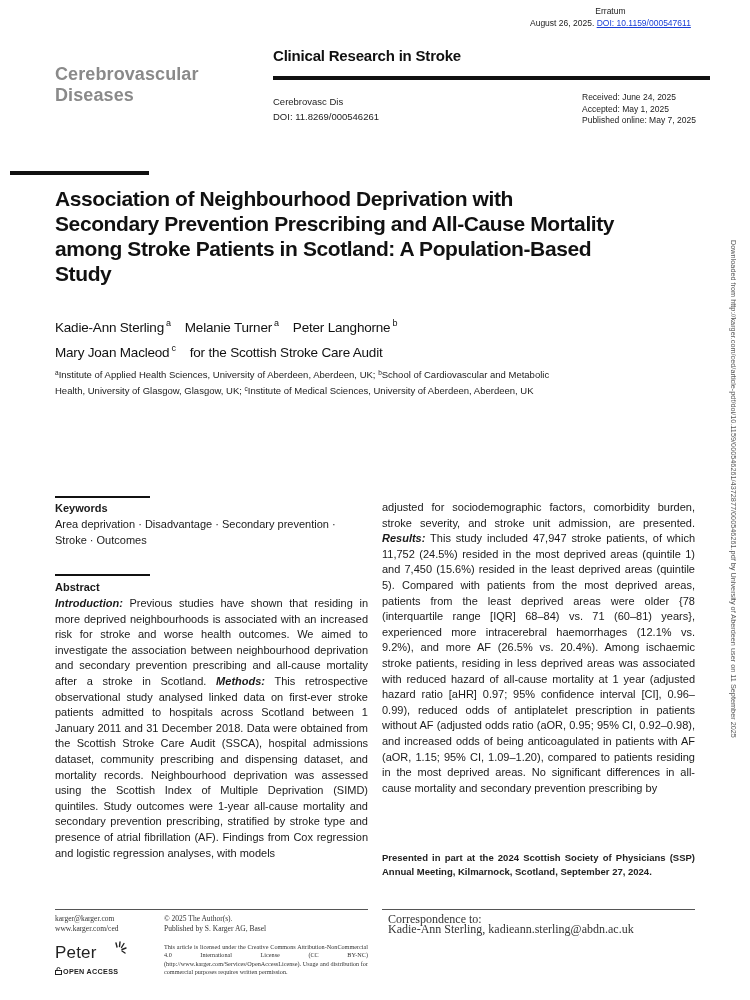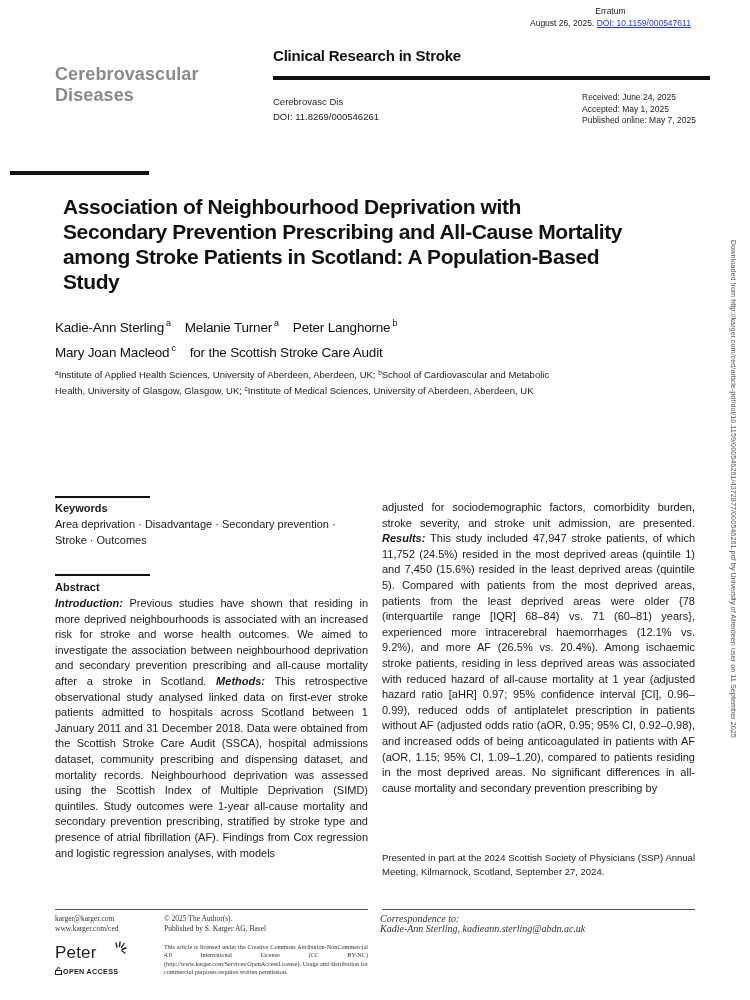--- a/index.html
+++ b/index.html
@@ -31,32 +31,32 @@
   .kw-rule { left: 55px; top: 496px; }
   .kw-head { left: 55px; top: 502px; font-size: 11px; font-weight: bold; }
   .kw-text { left: 55px; top: 516px; width: 300px; font-size: 11px; line-height: 16px; }
   .ab-rule { left: 55px; top: 574px; }
   .ab-head { left: 55px; top: 581px; font-size: 11px; font-weight: bold; }
   .col { font-size: 11px; line-height: 15.6px; text-align: justify; color: #1a1a1a; }
   .col-left { left: 55px; top: 596px; width: 313px; }
   .col-right { left: 382px; top: 500px; width: 313px; }
   .col b i, .col i b { font-weight: bold; font-style: italic; }
 
-  .presented { left: 382px; top: 851px; width: 313px; font-size: 9.5px; line-height: 14px; color: #222; text-align: justify; }
+  .presented { left: 382px; top: 851px; width: 313px; font-size: 9.5px; line-height: 14px; color: #222; text-align: justify; font-weight: bold; }
 
   
   .foot-rule-l { left: 55px; top: 909px; width: 313px; height: 1px; background: #555; }
   .foot-rule-r { left: 382px; top: 909px; width: 313px; height: 1px; background: #555; }
   .foot-contact { left: 55px; top: 914px; font-family: "Liberation Serif", serif; font-size: 7.5px; line-height: 10px; color: #333; }
   .foot-copy { left: 164px; top: 914px; font-family: "Liberation Serif", serif; font-size: 7.5px; line-height: 10px; color: #333; }
   .foot-license { left: 164px; top: 943px; width: 204px; font-family: "Liberation Serif", serif; font-size: 6.2px; line-height: 8.4px; color: #333; text-align: justify; }
   .karger-logo { left: 55px; top: 943px; font-size: 17px; color: #222; letter-spacing: 0.2px; }
   .karger-logo svg { position: absolute; left: 57px; top: -2px; }
   .open-access { left: 55px; top: 967px; font-size: 7.2px; font-weight: bold; color: #222; letter-spacing: 0.3px; }
-  .correspondence { left: 380px; top: 914px; font-family: "Liberation Serif", serif; font-size: 10px; line-height: 10px; color: #333; font-style: italic; }
+  .correspondence { left: 388px; top: 914px; font-family: "Liberation Serif", serif; font-size: 12px; line-height: 10px; color: #333; }
 
   
   .side-note { left: 726px; top: 240px; width: 12px; height: 580px; }
   .side-note span { position: absolute; left: 0; top: 0; transform-origin: 0 0; transform: translate(12px, 0) rotate(90deg); white-space: nowrap; font-size: 7.3px; color: #555; }
 </style>
 </head>
 <body>
 
 <div class="abs erratum">
   <div>Erratum</div>
@@ -76,21 +76,21 @@
   <div>DOI: 11.8269/000546261</div>
 </div>
 
 <div class="abs dates">
   <div>Received: June 24, 2025</div>
   <div>Accepted: May 1, 2025</div>
   <div>Published online: May 7, 2025</div>
 </div>
 
 <div class="abs title-rule"></div>
-<h1 class="abs title" style="margin:8px;">Association of Neighbourhood Deprivation with Secondary Prevention Prescribing and All-Cause Mortality among Stroke Patients in Scotland: A Population-Based Study</h1>
+<h1 class="abs title" style="margin:0;">Association of Neighbourhood Deprivation with Secondary Prevention Prescribing and All-Cause Mortality among Stroke Patients in Scotland: A Population-Based Study</h1>
 
 <div class="abs authors">
   <span class="au"><span>Kadie-Ann Sterling</span><sup>a</sup></span><span class="au"><span>Melanie Turner</span><sup>a</sup></span><span class="au"><span>Peter Langhorne</span><sup>b</sup></span><br>
   <span class="au"><span>Mary Joan Macleod</span><sup>c</sup></span><span class="au"><span>for the Scottish Stroke Care Audit</span></span>
 </div>
 
 <div class="abs affil">
   <sup>a</sup><span>Institute of Applied Health Sciences, University of Aberdeen, Aberdeen, UK; </span><sup>b</sup><span>School of Cardiovascular and Metabolic Health, University of Glasgow, Glasgow, UK; </span><sup>c</sup><span>Institute of Medical Sciences, University of Aberdeen, Aberdeen, UK</span>
 </div>
 

